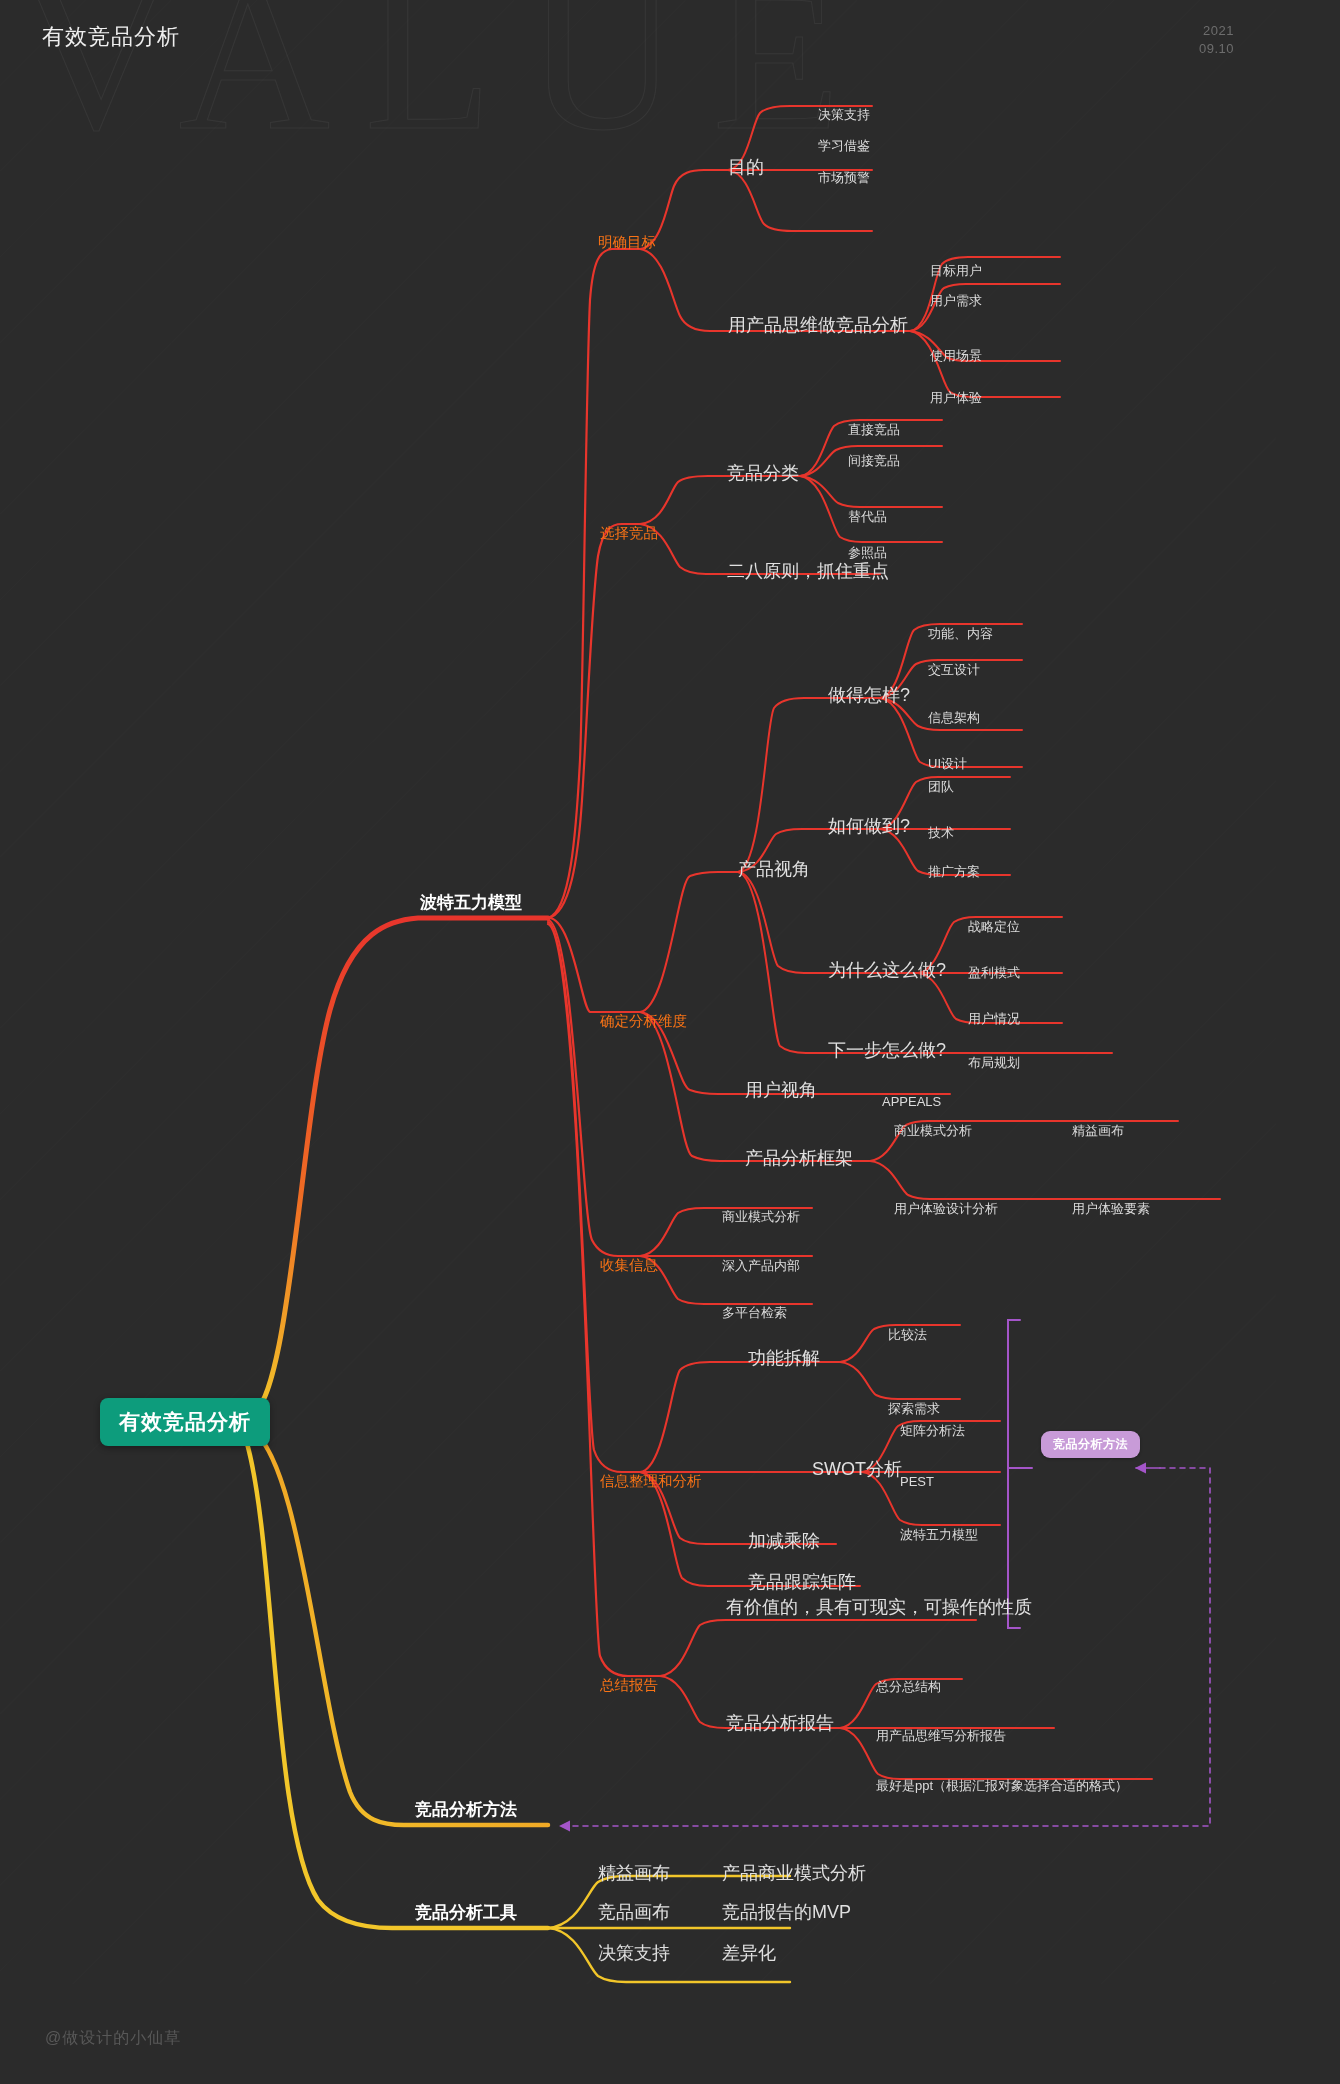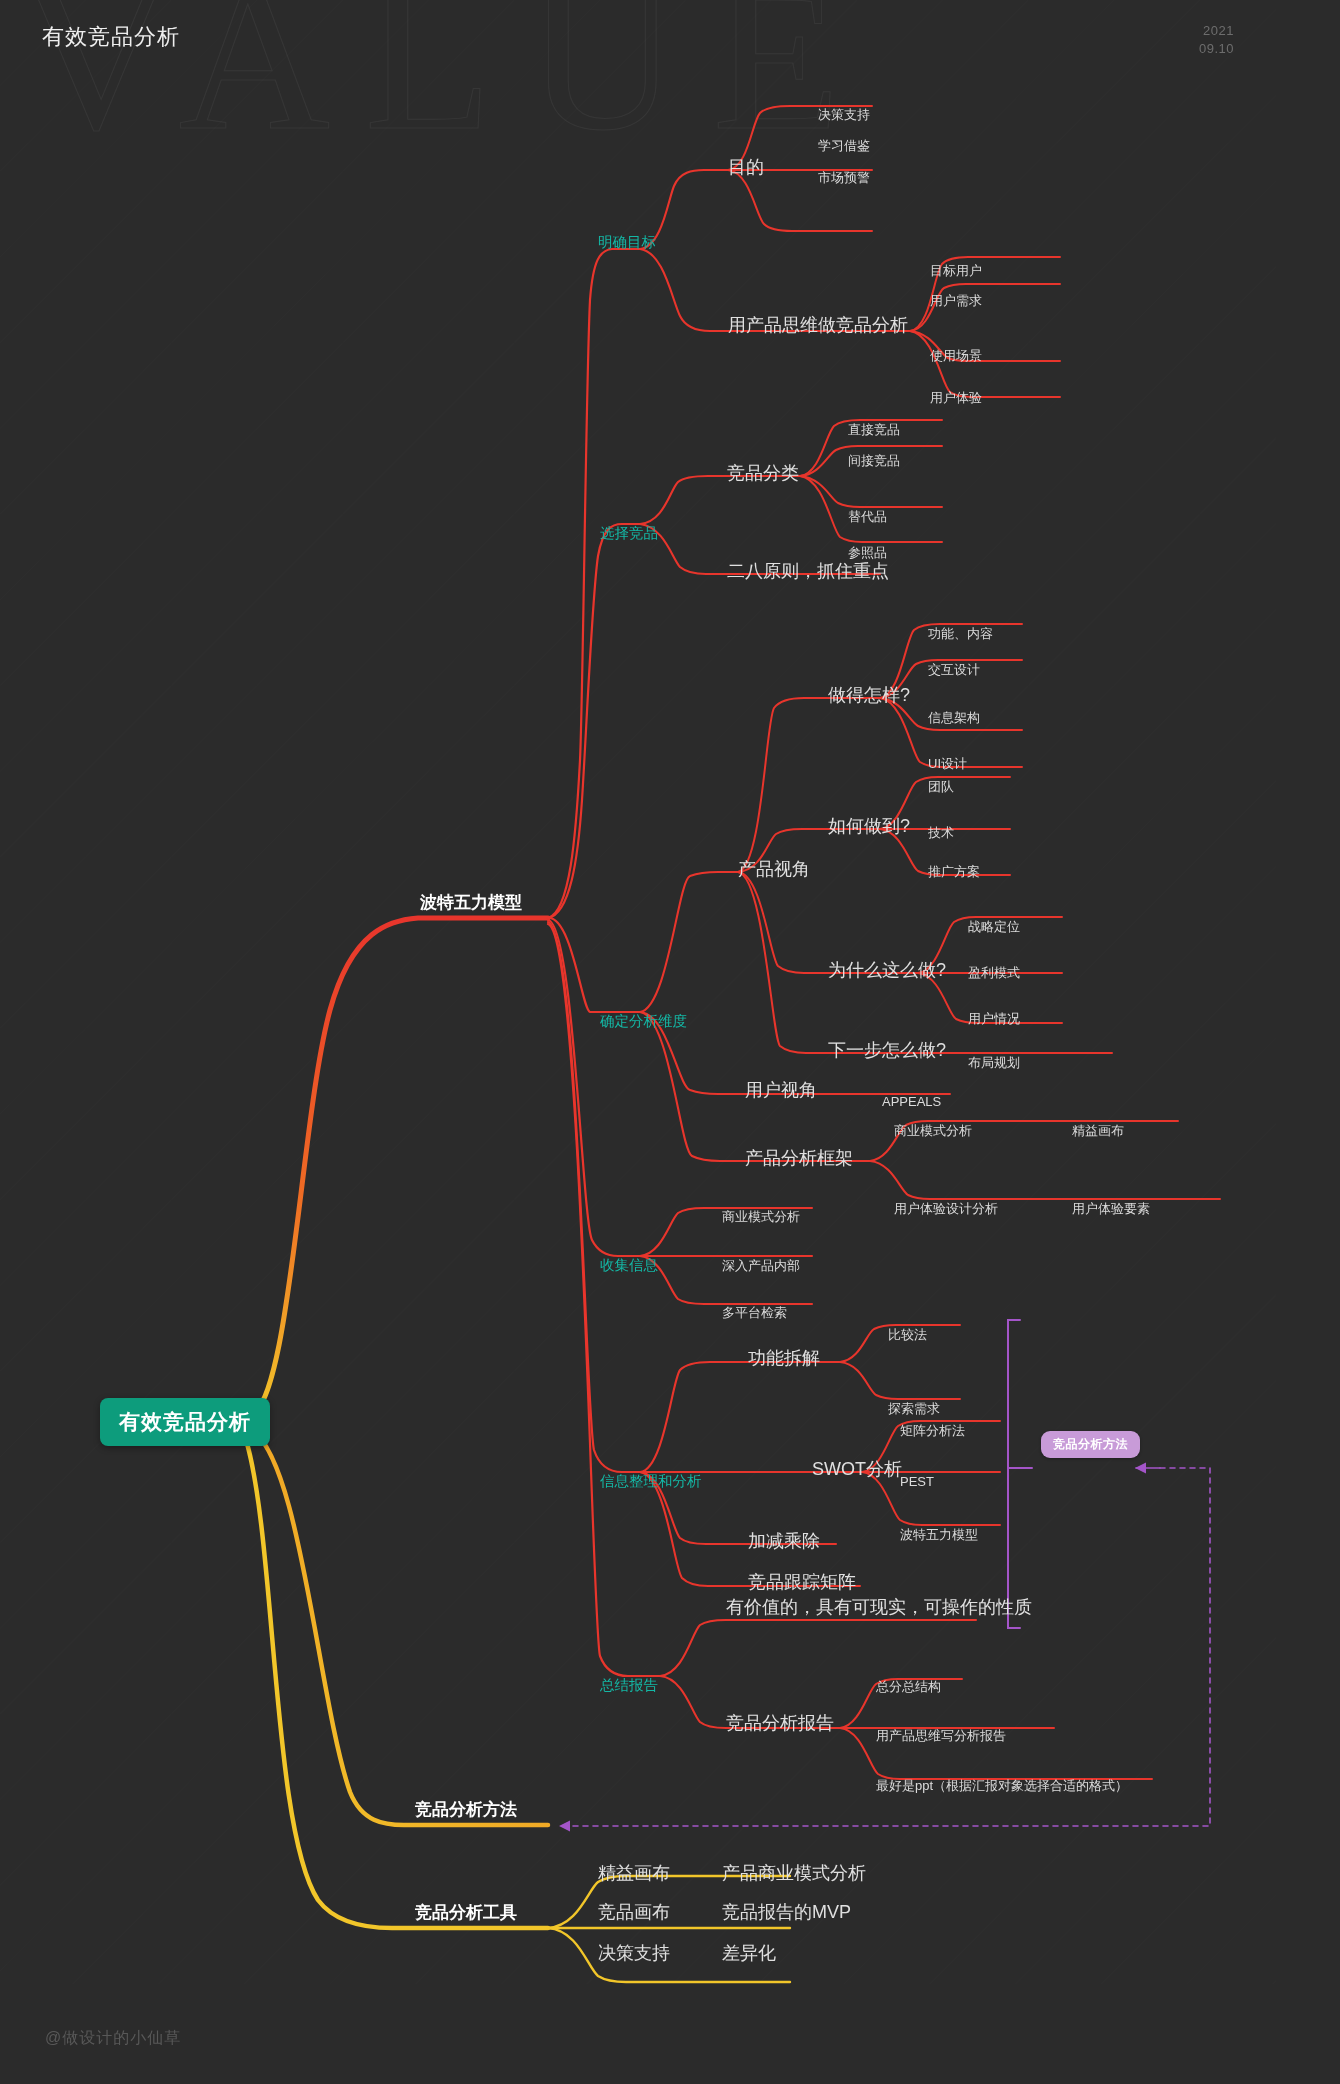--- a/index.html
+++ b/index.html
@@ -40,21 +40,21 @@
 
   
   svg.links{position:absolute;left:0;top:0;width:1340px;height:2084px;pointer-events:none;}
 
   
   .node{
     position:absolute;font-size:14px;color:#e6e6e6;white-space:nowrap;
     line-height:1.15;
   }
   .node.lvl1{font-size:17px;font-weight:bold;color:#ffffff;}
-  .node.lvl2{font-size:14.5px;color:#14b8a6;font-family:Liberation Serif, serif;}
+  .node.lvl2{font-size:14.5px;color:#f97316;font-family:Liberation Serif, serif;}
   .node.lvl3{font-size:18px;color:#e0e0e0;}
   .node.lvl4{font-size:13px;color:#dcdcdc;margin-top:16px;}
 
   .center-node{
     position:absolute;left:100px;top:1398px;width:170px;height:48px;
     background:#0d9c7c;border-radius:8px;
     display:flex;align-items:center;justify-content:center;
     font-size:21px;font-weight:bold;color:#ffffff;letter-spacing:1px;
     box-shadow:0 2px 6px rgba(0,0,0,.35);
   }

